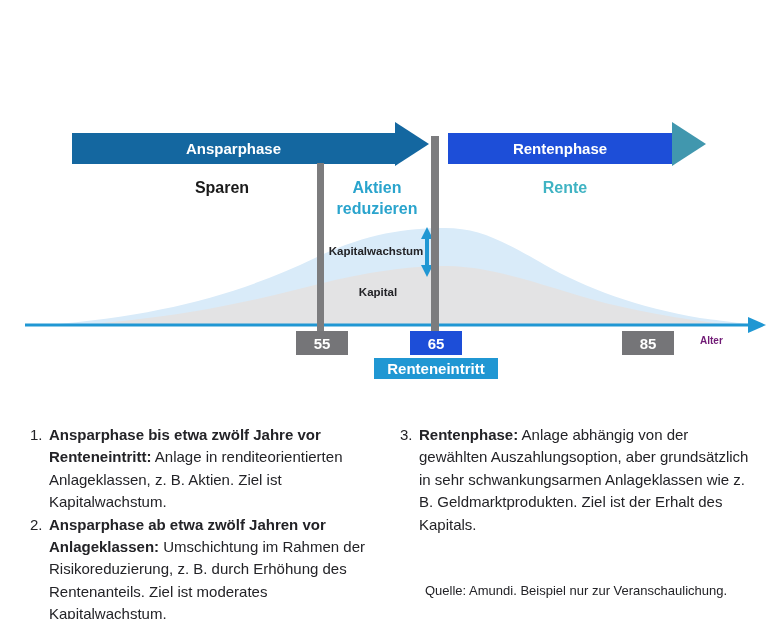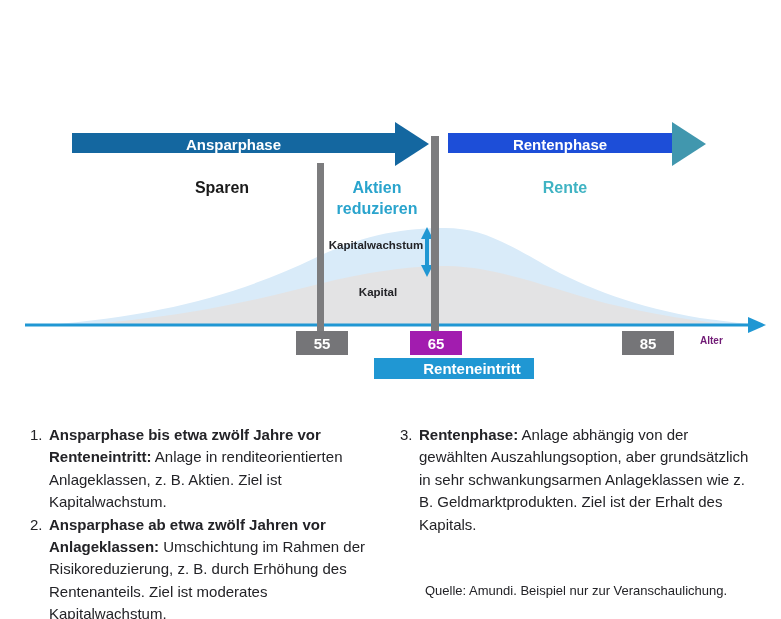--- a/index.html
+++ b/index.html
@@ -10,21 +10,21 @@
   .abs { position:absolute; }
 
   .page-title {
     left:28px; top:28px; margin:0;
     font-size:21px; font-weight:bold; letter-spacing:-0.5px;
     color:#696970; white-space:nowrap;
   }
 
   
   .arrow-body {
-    height:20px; display:flex; align-items:flex-end; justify-content:center;
+    height:31px; display:flex; align-items:center; justify-content:center;
     color:#ffffff; font-size:15px; font-weight:bold;
   }
   .arrow-head {
     width:0; height:0;
     border-top:22px solid transparent; border-bottom:22px solid transparent;
     border-left:34px solid #1467A0;
   }
   .body-anspar { left:72px;  top:133px; width:323px; background:#1467A0; }
   .head-anspar { left:395px; top:122px; border-left-color:#1467A0; }
   .body-renten { left:448px; top:133px; width:224px; background:#4197AE; }
@@ -36,21 +36,21 @@
   .vbar-65 { left:431px; top:136px; width:8px; height:195px; }
 
   
   .stage-label { font-size:16px; font-weight:bold; text-align:center; line-height:21px; }
   .lbl-sparen { left:172px; top:177px; width:100px; color:#1A1A1A; }
   .lbl-risiko { left:329px; top:177px; width:96px;  color:#2AA4CD; }
   .lbl-rente  { left:515px; top:177px; width:100px; color:#3FB3C3; }
 
   
   .curve-label { font-size:11.5px; font-weight:bold; text-align:center; color:#232327; line-height:15px; }
-  .lbl-growth { left:286px; top:238px; width:180px; }
+  .lbl-growth { left:286px; top:244px; width:180px; }
   .lbl-accum  { left:288px; top:285px; width:180px; }
 
   
   .age-box {
     top:331px; width:52px; height:24px; background:#757578;
     color:#ffffff; font-size:15px; font-weight:bold;
     display:flex; align-items:center; justify-content:center;text-align:right;
   }
   .box-55 { left:296px; } .box-65 { left:410px; } .box-85 { left:622px; }
   .lbl-alter { left:700px; top:335px; width:60px; font-size:10px; font-weight:bold; color:#701a75; }
@@ -101,25 +101,25 @@
   <div class="abs stage-label lbl-sparen">Sparen</div>
   <div class="abs stage-label lbl-risiko" style="color: rgb(42, 164, 205);">Aktien reduzieren</div>
   <div class="abs stage-label lbl-rente" style="color: rgb(63, 179, 195);">Rente</div>
 
   <div class="abs curve-label lbl-growth">Kapitalwachstum</div>
   <div class="abs curve-label lbl-accum">
     <div>Kapital</div>
   </div>
 
   <div class="abs age-box box-55" style="background: rgb(117, 117, 120);">55</div>
-  <div class="abs age-box box-65" style="background: #a21caf;">65</div>
+  <div class="abs age-box box-65" style="background: #1d4ed8;">65</div>
   <div class="abs age-box box-85" style="background: rgb(117, 117, 120);">85</div>
   <div class="abs lbl-alter">Alter</div>
 
-  <div class="abs retire-box" style="background: rgb(32, 151, 211); padding-left: 36px;">Renteneintritt</div>
+  <div class="abs retire-box" style="background: rgb(32, 151, 211);">Renteneintritt</div>
 
   <div class="abs notes-col col-left">
     <div class="note-item">
       <div class="note-num">1.</div>
       <div>
         <span class="note-lead">Ansparphase bis etwa zwölf Jahre vor Renteneintritt:</span>
         <span>Anlage in renditeorientierten Anlageklassen, z. B. Aktien. Ziel ist Kapitalwachstum.</span>
       </div>
     </div>
     <div class="note-item">

